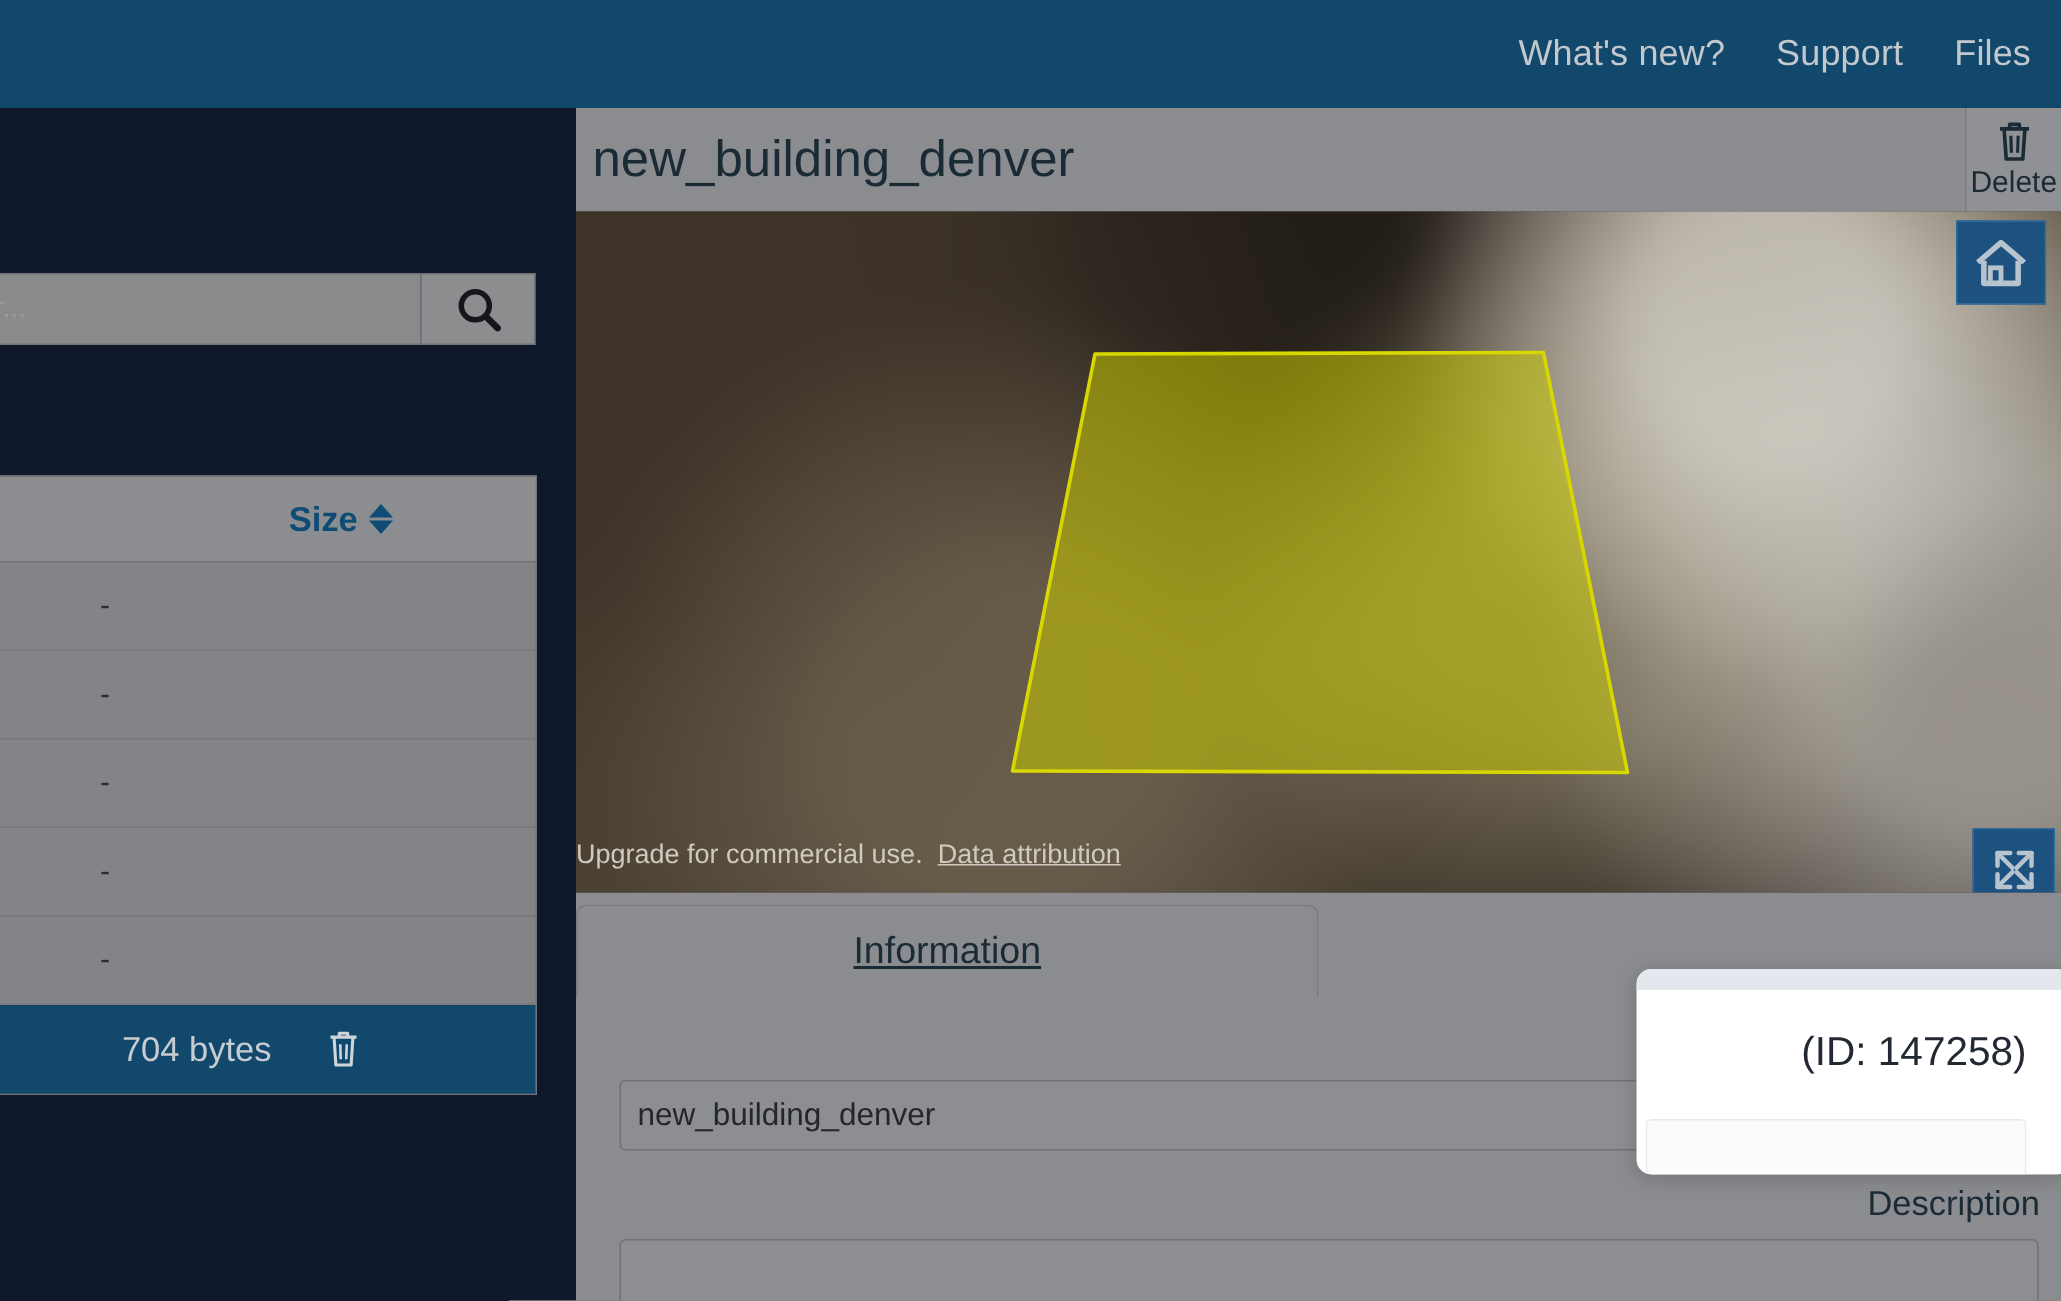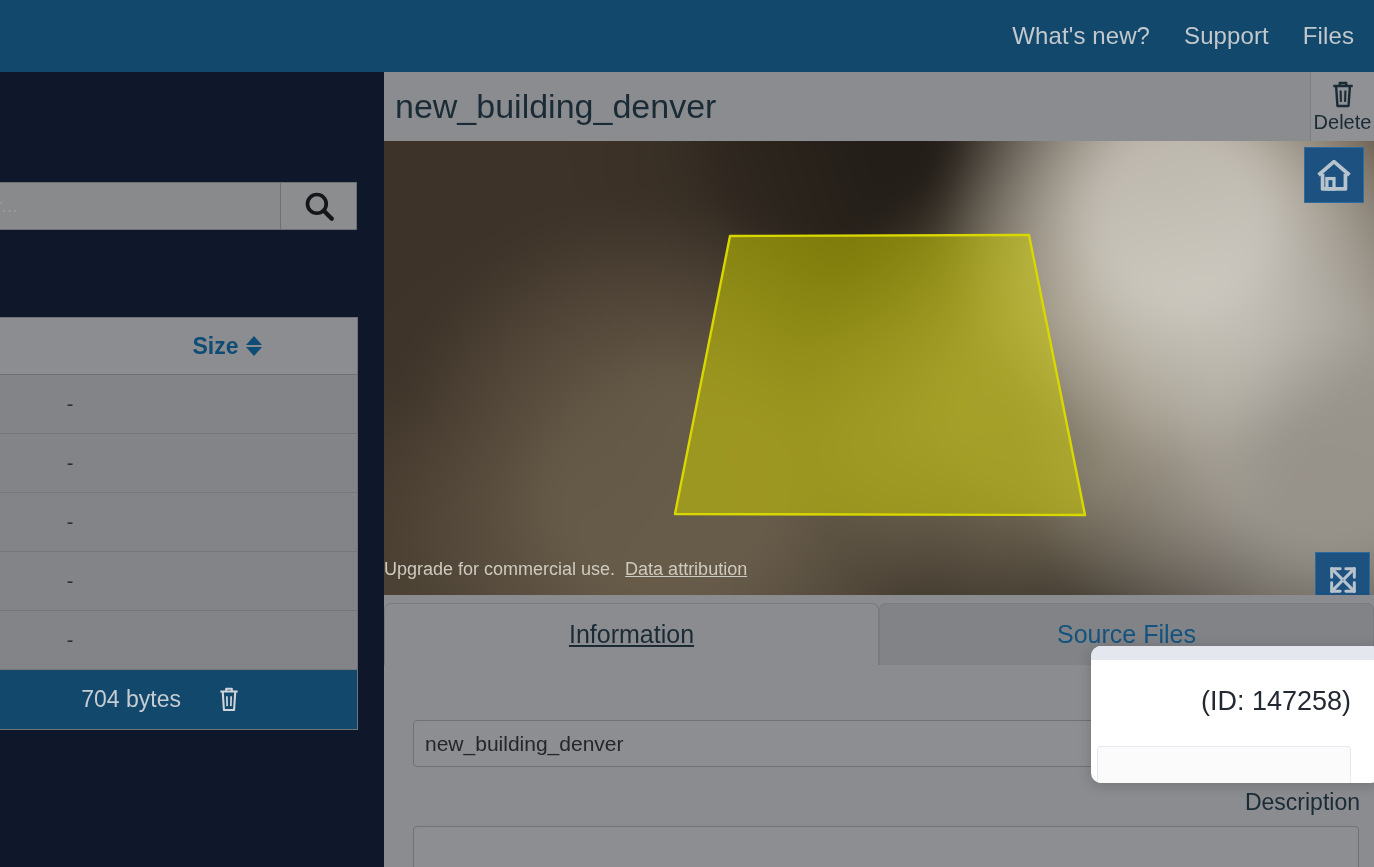--- a/index.html
+++ b/index.html
@@ -297,23 +297,20 @@
               <path d="M20 20l-7-7"></path>
           </g>
         </svg>
       </div>
     </div>
 
     <div class="tabs">
       <div class="tab active">
         <span>Information</span>
       </div>
-      <div class="tab inactive">
-        <span>Source Files</span>
-      </div>
     </div>
 
     <div class="form">
       <div class="field-label">Name</div>
       <input class="field-input" type="text" value="new_building_denver" style="">
       <div class="field-gap"></div>
       <div class="field-label">Description</div>
       <input class="field-input" type="text" value="" style="">
     </div>
   </div>

